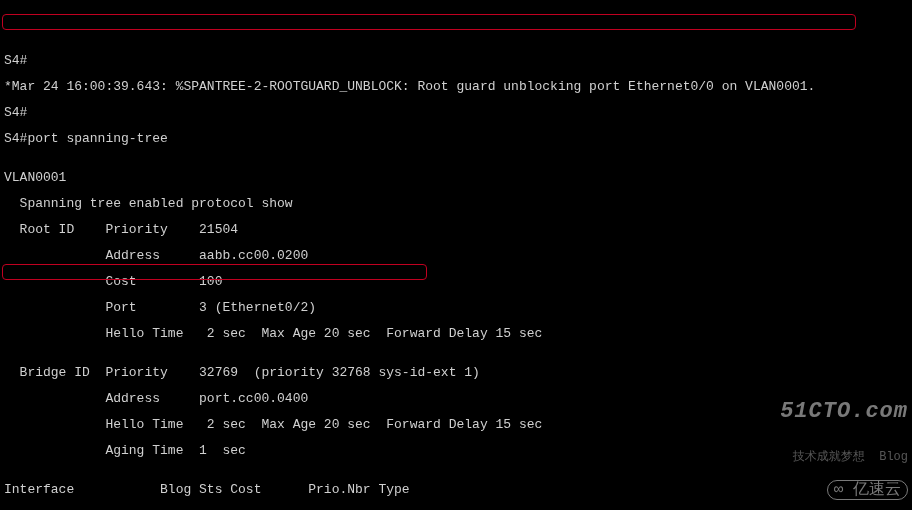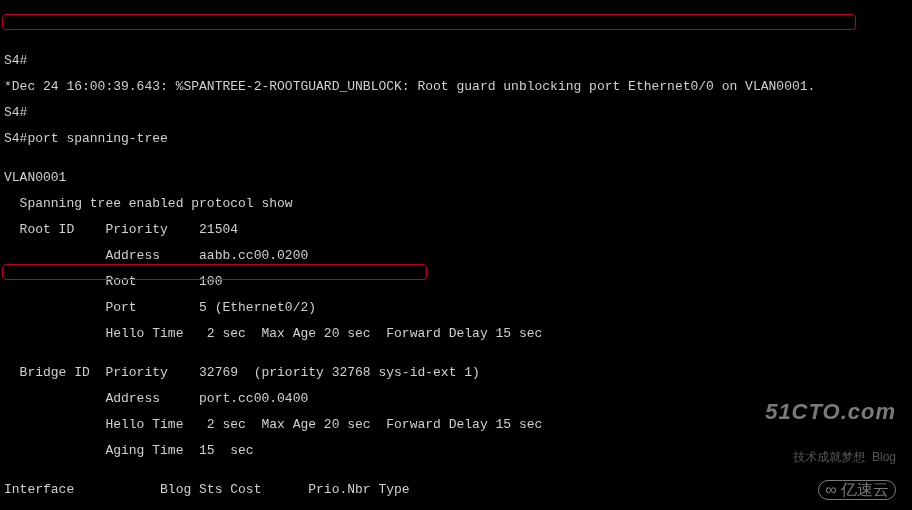--- a/index.html
+++ b/index.html
@@ -20,60 +20,60 @@
     .highlight-box {
       position: absolute;
       border: 1px solid #c00020;
       border-radius: 4px;
       pointer-events: none;
     }
     .box1 { top: 14px; left: 2px; width: 854px; height: 16px; }
     .box2 { top: 264px; left: 2px; width: 425px; height: 16px; }
     .watermark {
       position: absolute;
-      right: 16px;
+      right: 4px;
       bottom: 10px;
       text-align: right;
       color: rgba(220,220,220,0.55);
-      font-family: Liberation Sans, sans-serif;
+      font-family: Liberation Mono, monospace;
       pointer-events: none;
     }
     .wm-big { font-size: 22px; font-weight: bold; font-style: italic; letter-spacing: 1px; }
     .wm-small { font-size: 12px; opacity: 0.7; margin-top: 2px; text-align: right; }
     .wm-tag {
       display: inline-block;
       margin-top: 4px;
       font-size: 16px;
       border: 1px solid rgba(220,220,220,0.55);
       border-radius: 10px;
       padding: 1px 6px;
     }
   </style>
 </head>
 <body>
 
 
 
 <div class="line">S4#</div>
-<div class="line">*Dec 24 16:00:39.643: %SPANTREE-2-ROOTGUARD_UNBLOCK: Root guard unblocking port Ethernet0/0 on VLAN0001.</div>
+<div class="line">*Mar 24 16:00:39.643: %SPANTREE-2-ROOTGUARD_UNBLOCK: Root guard unblocking port Ethernet0/0 on VLAN0001.</div>
 <div class="line">S4#</div>
 <div class="line">S4#port spanning-tree</div>
 <div class="line"></div>
 <div class="line">VLAN0001</div>
 <div class="line">  Spanning tree enabled protocol show</div>
 <div class="line">  Root ID    Priority    21504</div>
 <div class="line">             Address     aabb.cc00.0200</div>
-<div class="line">             Root        100</div>
-<div class="line">             Port        5 (Ethernet0/2)</div>
+<div class="line">             Cost        100</div>
+<div class="line">             Port        3 (Ethernet0/2)</div>
 <div class="line">             Hello Time   2 sec  Max Age 20 sec  Forward Delay 15 sec</div>
 <div class="line"></div>
 <div class="line">  Bridge ID  Priority    32769  (priority 32768 sys-id-ext 1)</div>
 <div class="line">             Address     port.cc00.0400</div>
 <div class="line">             Hello Time   2 sec  Max Age 20 sec  Forward Delay 15 sec</div>
-<div class="line">             Aging Time  15  sec</div>
+<div class="line">             Aging Time  1  sec</div>
 <div class="line"></div>
 <div class="line">Interface           Blog Sts Cost      Prio.Nbr Type</div>
 <div class="line">------------------- ---- --- --------- -------- --------------------------------</div>
 
 
 
 
 
 
 

